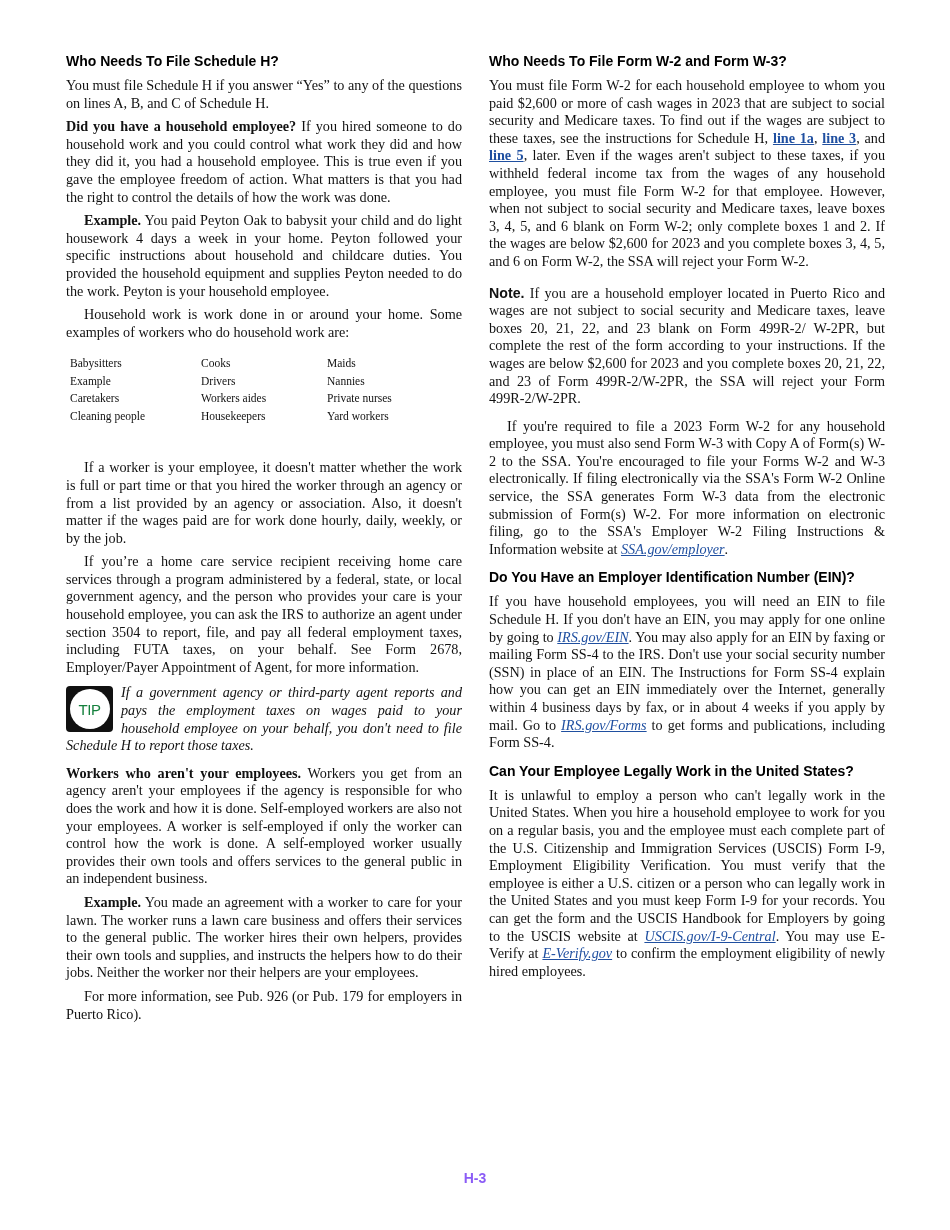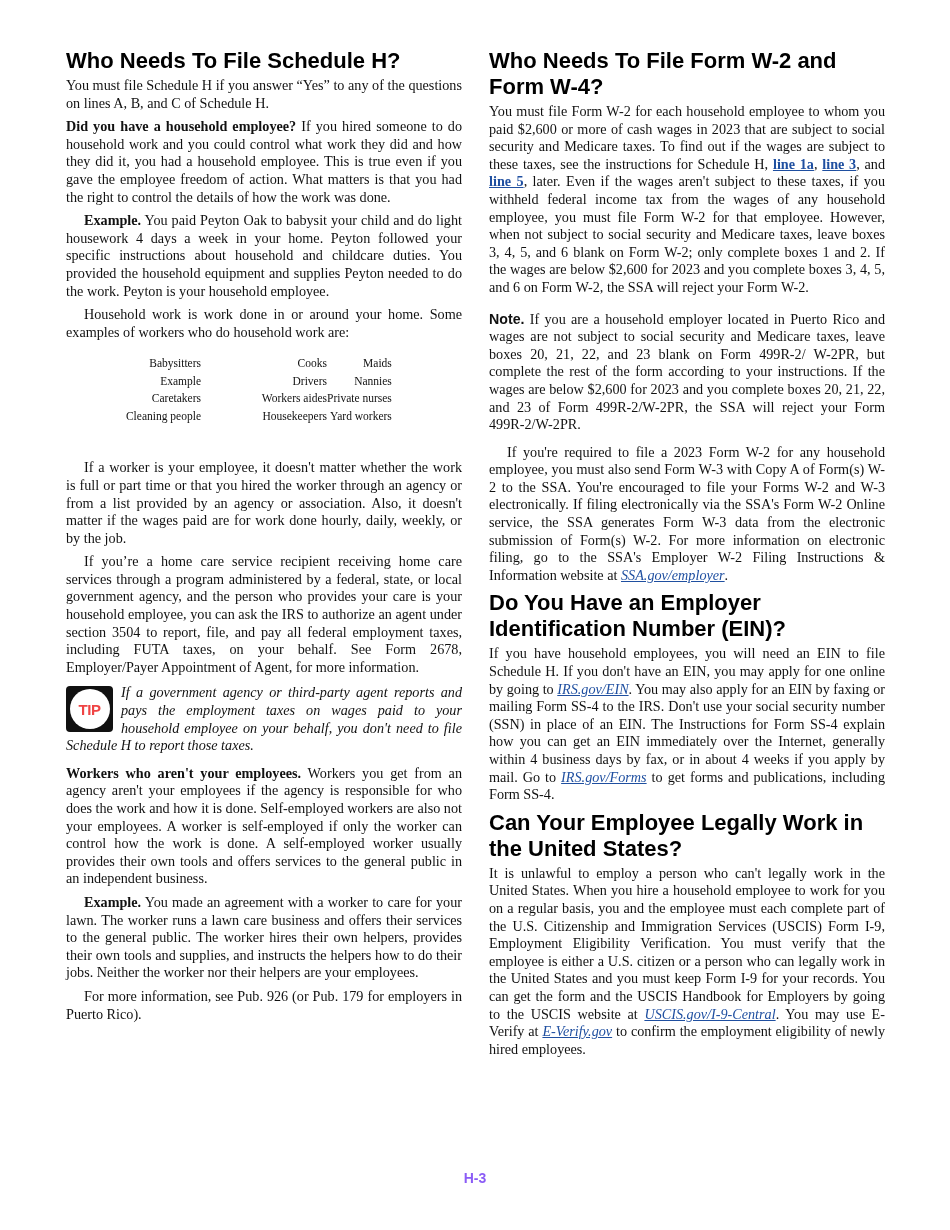--- a/index.html
+++ b/index.html
@@ -1,34 +1,34 @@
 <!DOCTYPE html>
 <html><head>
 <meta charset="utf-8">
 <style>
   html, body { margin: 0; padding: 0; background: #ffffff; }
   body { width: 950px; height: 1230px; position: relative; overflow: hidden; color: #111; }
   .col { position: absolute; top: 44px; width: 396px; font-family: "Liberation Serif", serif; font-size: 14.2px; line-height: 17.6px; text-align: justify; hyphens: manual; }
   .col-left { left: 66px; }
   .col-right { left: 489px; }
-  h2 { font-family: "Liberation Sans", sans-serif; font-weight: bold; font-size: 22px; line-height: 26px; margin: 4px 0 3px 0; color: #000; text-align: left; }
+  h2 { font-family: "Liberation Sans", sans-serif; font-weight: bold; font-size: 14px; line-height: 26px; margin: 4px 0 3px 0; color: #000; text-align: left; }
   p { margin: 0 0 6px 0; }
   p.indent { text-indent: 18px; }
   .runin { font-weight: bold; }
   .runin-sans { font-family: "Liberation Sans", sans-serif; font-weight: bold; }
   .example { font-weight: bold; }
   a.link { color: #1f4fa0; text-decoration: underline; font-weight: bold; }
   a.link-italic { color: #1f4fa0; text-decoration: underline; font-style: italic; }
   table.workers { margin: 14px 0 34px 4px; border-collapse: collapse; font-size: 11.5px; line-height: 17.5px; }
-  table.workers td { padding: 0; vertical-align: top; text-align: right; margin-left: 28px; }
+  table.workers td { padding: 0; vertical-align: top; text-align: left; margin-left: 28px; }
   table.workers td.c1 { width: 131px; }
   table.workers td.c2 { width: 126px; }
   .tip { position: relative; font-style: italic; margin: 8px 0 10px 0; }
   .tip-badge { float: left; width: 47px; height: 46px; background: #111; border-radius: 4px; margin: 2px 8px 0 0; display: flex; align-items: center; justify-content: center; }
-  .tip-circle { width: 40px; height: 40px; border-radius: 50%; background: #fff; display: flex; align-items: center; justify-content: center; font-family: "Liberation Sans", sans-serif; font-weight: bold; font-style: normal; font-size: 15px; color: #ef4444; letter-spacing: -0.5px; }
+  .tip-circle { width: 40px; height: 40px; border-radius: 50%; background: #fff; display: flex; align-items: center; justify-content: center; font-family: "Liberation Sans", sans-serif; font-weight: normal; font-style: normal; font-size: 15px; color: #15803d; letter-spacing: -0.5px; }
   .footer { position: absolute; left: 0; width: 950px; top: 1170px; text-align: center; font-family: "Liberation Sans", sans-serif; font-weight: bold; font-size: 14px; color: #8b5cf6; }
 </style>
 </head>
 <body>
 
 <div class="col col-left">
   <h2>Who Needs To File Schedule H?</h2>
   <p>You must file Schedule H if you answer “Yes” to any of the questions on lines A, B, and C of Schedule H.</p>
   <p><span class="runin">Did you have a household employee?</span><span> If you hired someone to do household work and you could control what work they did and how they did it, you had a household employee. This is true even if you gave the employee freedom of action. What matters is that you had the right to control the details of how the work was done.</span></p>
   <p class="indent"><span class="example">Example.</span><span> You paid Peyton Oak to babysit your child and do light housework 4 days a week in your home. Peyton fol­lowed your specific instructions about household and childcare duties. You provided the household equipment and supplies Peyton needed to do the work. Peyton is your household em­ployee.</span></p>
@@ -69,21 +69,21 @@
     <span>If a government agency or third-party agent reports and pays the employment taxes on wages paid to your household employee on your behalf, you don't need to file Schedule H to report those taxes.</span>
     <div style="clear:both"></div>
   </div>
 
   <p><span class="runin">Workers who aren't your employees.</span><span> Workers you get from an agency aren't your employees if the agency is responsible for who does the work and how it is done. Self-employed workers are also not your employees. A worker is self-em­ployed if only the worker can control how the work is done. A self-employed worker usually provides their own tools and of­fers services to the general public in an independent business.</span></p>
   <p class="indent"><span class="example">Example.</span><span> You made an agreement with a worker to care for your lawn. The worker runs a lawn care business and offers their services to the general public. The worker hires their own helpers, provides their own tools and supplies, and instructs the helpers how to do their jobs. Neither the worker nor their help­ers are your employees.</span></p>
   <p class="indent">For more information, see Pub. 926 (or Pub. 179 for em­ployers in Puerto Rico).</p>
 </div>
 
 <div class="col col-right">
-  <h2>Who Needs To File Form W-2 and Form W-4?</h2>
+  <h2>Who Needs To File Form W-2 and Form W-3?</h2>
   <p><span>You must file Form W-2 for each household employee to whom you paid $2,600 or more of cash wages in 2023 that are subject to social security and Medicare taxes. To find out if the wages are subject to these taxes, see the instructions for Sched­ule H, </span><a class="link" href="#">line 1a</a><span>, </span><a class="link" href="#">line 3</a><span>, and </span><a class="link" href="#">line 5</a><span>, later. Even if the wages aren't subject to these taxes, if you withheld federal income tax from the wages of any household employee, you must file Form W-2 for that employee. However, when not subject to social security and Medicare taxes, leave boxes 3, 4, 5, and 6 blank on Form W-2; only complete boxes 1 and 2. If the wages are below $2,600 for 2023 and you complete boxes 3, 4, 5, and 6 on Form W-2, the SSA will reject your Form W-2.</span></p>
   <p style="margin-top:14px"><span class="runin-sans">Note.</span><span> If you are a household employer located in Puerto Rico and wages are not subject to social security and Medicare tax­es, leave boxes 20, 21, 22, and 23 blank on Form 499R-2/ W-2PR, but complete the rest of the form according to your in­structions. If the wages are below $2,600 for 2023 and you complete boxes 20, 21, 22, and 23 of Form 499R-2/W-2PR, the SSA will reject your Form 499R-2/W-2PR.</span></p>
   <p class="indent" style="margin-top:10px"><span>If you're required to file a 2023 Form W-2 for any house­hold employee, you must also send Form W-3 with Copy A of Form(s) W-2 to the SSA. You're encouraged to file your Forms W-2 and W-3 electronically. If filing electronically via the SSA's Form W-2 Online service, the SSA generates Form W-3 data from the electronic submission of Form(s) W-2. For more information on electronic filing, go to the SSA's Employer W-2 Filing Instructions &amp; Information website at </span><a class="link-italic" href="#">SSA.gov/employer</a><span>.</span></p>
 
   <h2>Do You Have an Employer Identification Number (EIN)?</h2>
   <p><span>If you have household employees, you will need an EIN to file Schedule H. If you don't have an EIN, you may apply for one online by going to </span><a class="link-italic" href="#">IRS.gov/EIN</a><span>. You may also apply for an EIN by faxing or mailing Form SS-4 to the IRS. Don't use your social security number (SSN) in place of an EIN. The Instruc­tions for Form SS-4 explain how you can get an EIN immedi­ately over the Internet, generally within 4 business days by fax, or in about 4 weeks if you apply by mail. Go to </span><a class="link-italic" href="#">IRS.gov/Forms</a><span> to get forms and publications, including Form SS-4.</span></p>
 
   <h2>Can Your Employee Legally Work in the United States?</h2>
   <p><span>It is unlawful to employ a person who can't legally work in the United States. When you hire a household employee to work for you on a regular basis, you and the employee must each complete part of the U.S. Citizenship and Immigration Services (USCIS) Form I-9, Employment Eligibility Verification. You must verify that the employee is either a U.S. citizen or a per­son who can legally work in the United States and you must keep Form I-9 for your records. You can get the form and the USCIS Handbook for Employers by going to the USCIS web­site at </span><a class="link-italic" href="#">USCIS.gov/I-9-Central</a><span>. You may use E-Verify at </span><a class="link-italic" href="#">E-Verify.gov</a><span> to confirm the employment eligibility of newly hired employees.</span></p>
 </div>

